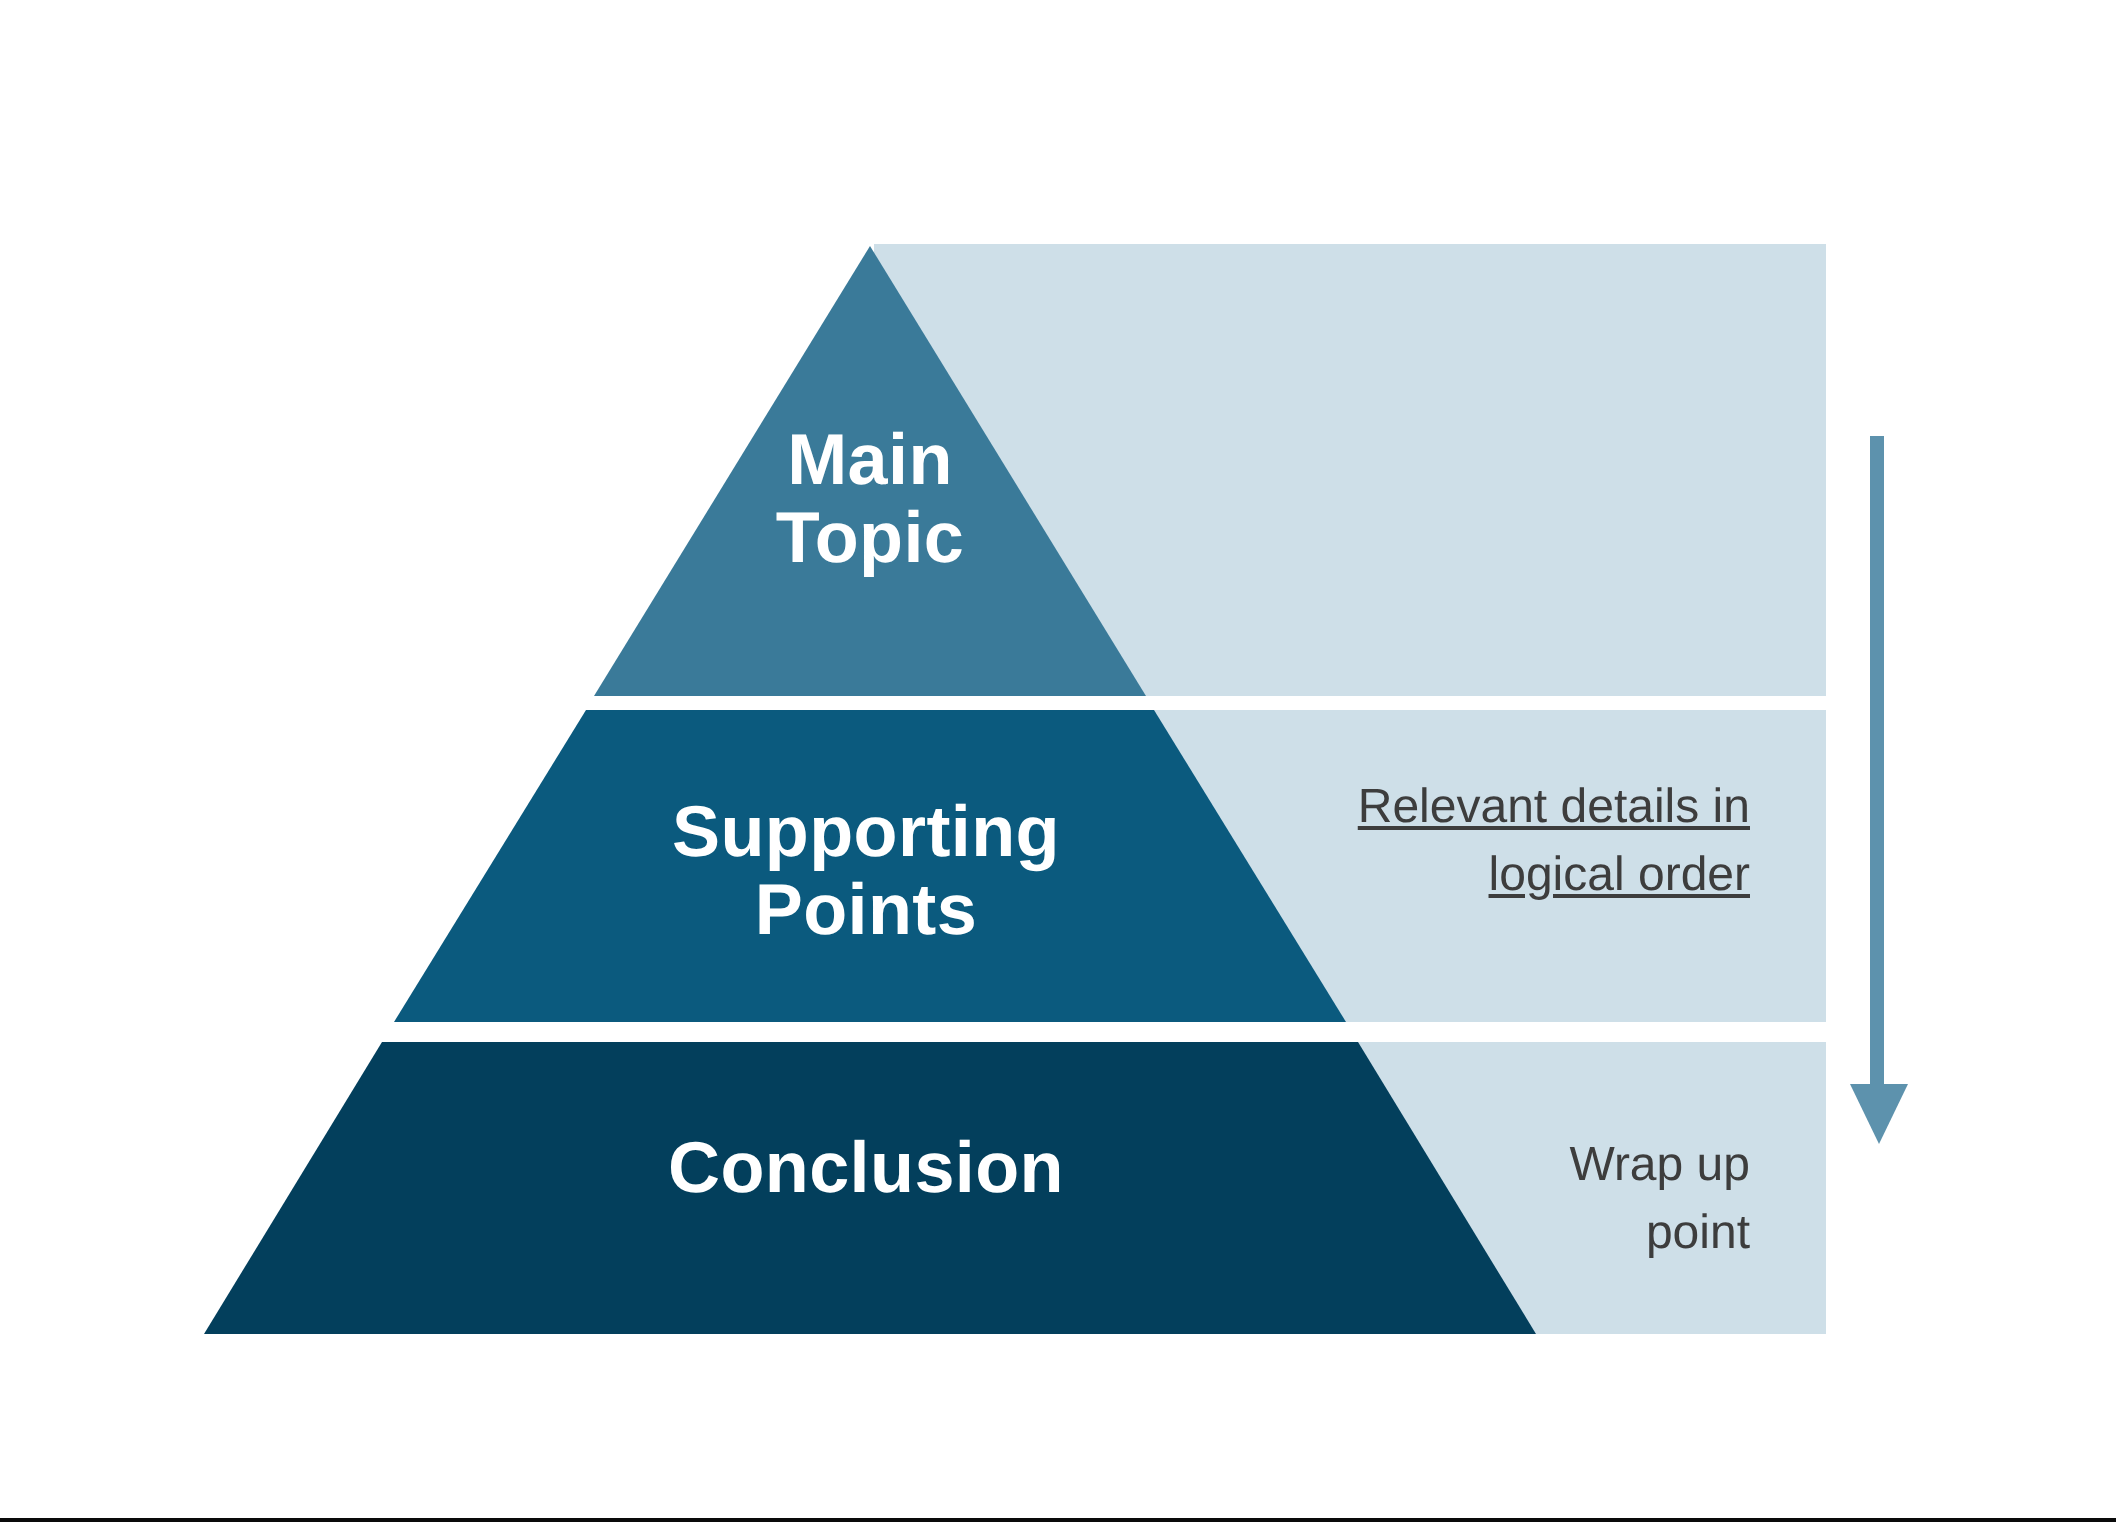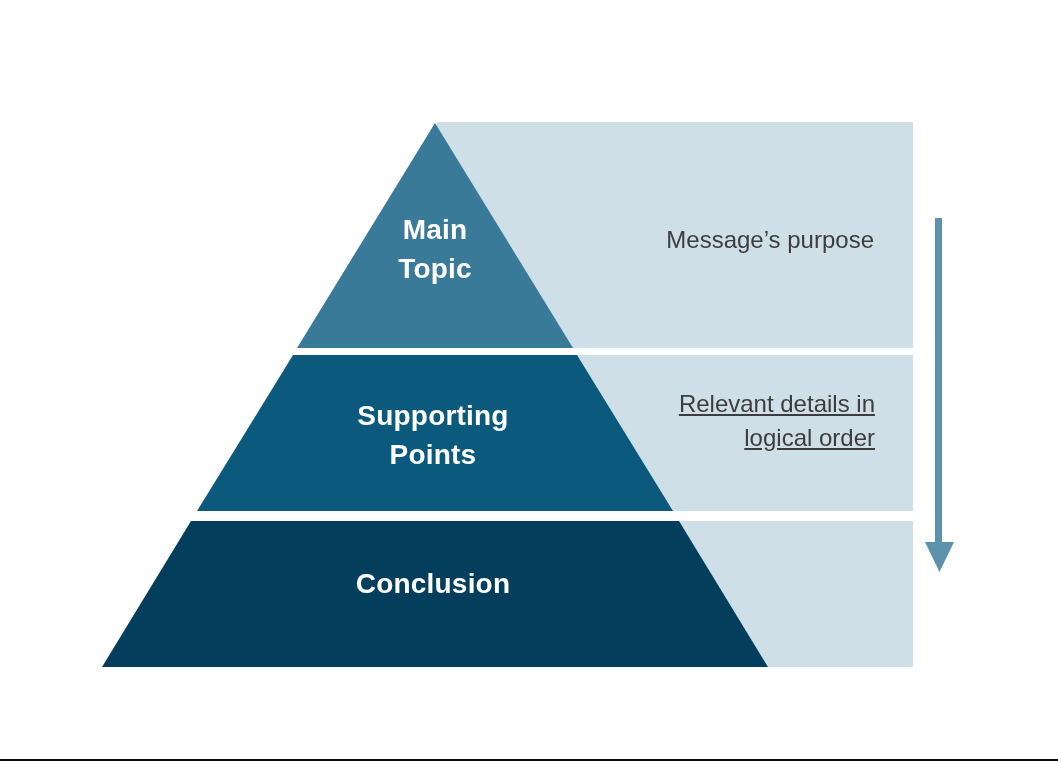--- a/index.html
+++ b/index.html
@@ -15,21 +15,21 @@
     position: absolute;
     left: 0; top: 0;
     width: 1058px; height: 765px;
   }
   .tier-label {
     position: absolute;
     transform: translateX(-50%);
     text-align: center;
     color: var(--label_text, #ffffff);
     font-weight: bold;
-    font-size: 28px;
+    font-size: 36px;
     line-height: 39px;
     white-space: pre-line;
     letter-spacing: 0.2px;
   }
   .tier-desc {
     position: absolute;
     text-align: right;
     color: var(--description_text, #3d3d3d);
     font-size: 24px;
     line-height: 34px;
@@ -58,17 +58,18 @@
 
     <rect x="0" y="759" width="1058" height="2" fill="#0a0a0a"></rect>
   </svg>
 
   <div class="tier-label" style="left:435px; top:210px;">Main
 Topic</div>
   <div class="tier-label" style="left:433px; top:564px;">Conclusion</div>
   <div class="tier-label" style="left:433px; top:396px;">Supporting
 Points</div>
 
-  <div class="tier-desc" style="right:184px; top:223px;">Message’s purpose</div>
   <div class="tier-desc" style="right:183px; top:387px;text-decoration:underline;">Relevant details in
 logical order</div>
+  <div class="tier-desc" style="right:183px; top:566px;">Wrap up
+point</div>
 
 </div>
 
 </body></html>

